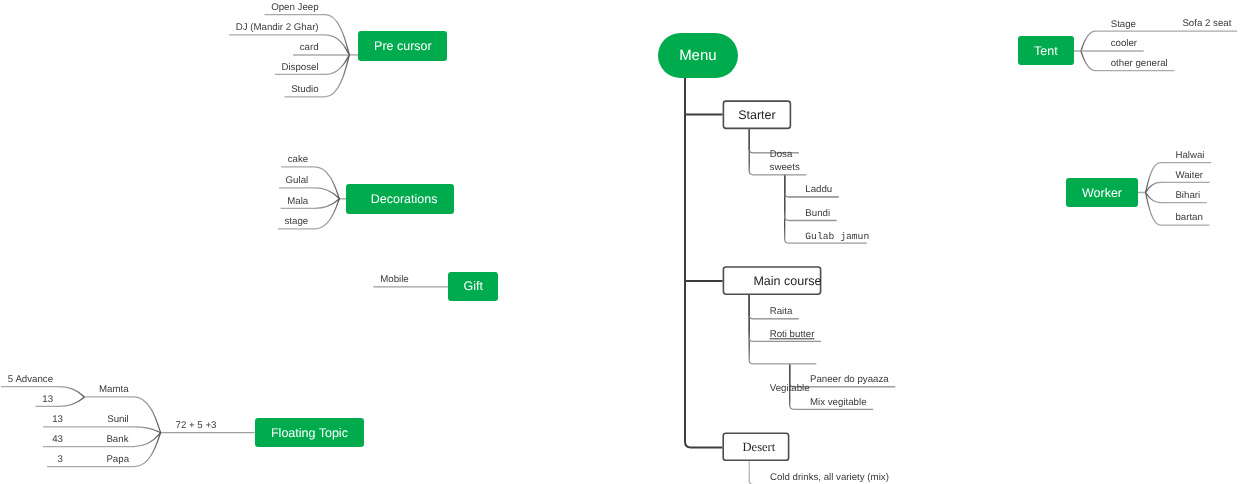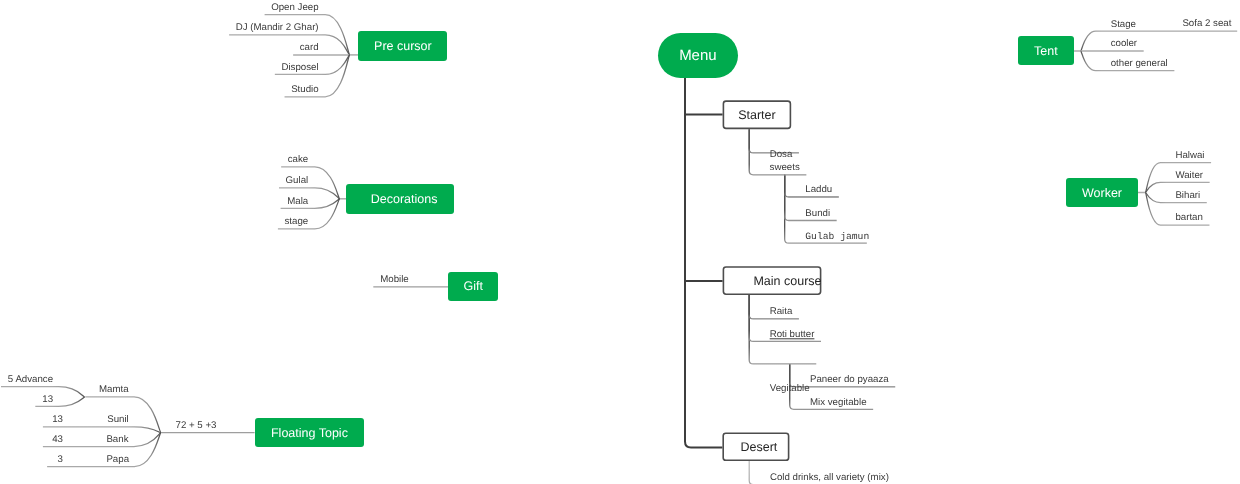--- a/index.html
+++ b/index.html
@@ -271,21 +271,21 @@
     </div>
 <div class="lab" style="left:810.00px;top:407.70px;">Mix vegitable</div>
 <div class="lab" style="left:810.00px;top:385.30px;">Paneer do pyaaza</div>
 <div class="lab" style="left:769.80px;top:362.30px;margin-top:32px;">Vegitable</div>
 <div class="lab" style="left:769.70px;top:339.80px;text-decoration:underline;">Roti butter</div>
 <div class="lab" style="left:769.70px;top:317.30px;">Raita</div>
 <div class="obox" style="left:732px;top:266.2px;width:75px;height:28.8px;margin-left:18px;">
       <span>Main course</span>
     </div>
 <div class="lab" style="left:769.90px;top:482.90px;">Cold drinks, all variety (mix)</div>
-<div class="obox" style="left:722.4px;top:432.4px;width:73px;height:28.7px;">
+<div class="obox" style="left:722.4px;top:432.4px;width:73px;height:28.7px;font-family:Liberation Serif, serif;">
       <span>Desert</span>
     </div>
 <div class="lab" style="left:1110.70px;top:29.50px;">Stage</div>
 <div class="lab" style="left:1110.70px;top:49.40px;">cooler</div>
 <div class="lab" style="left:1110.70px;top:69.00px;">other general</div>
 <div class="lab" style="left:1182.40px;top:29.10px;">Sofa 2 seat</div>
 <div class="node" style="left:1018.2px;top:36.1px;width:55.4px;height:29.1px;">
       <span>Tent</span>
     </div>
 <div class="lab" style="left:1175.40px;top:161.00px;">Halwai</div>

